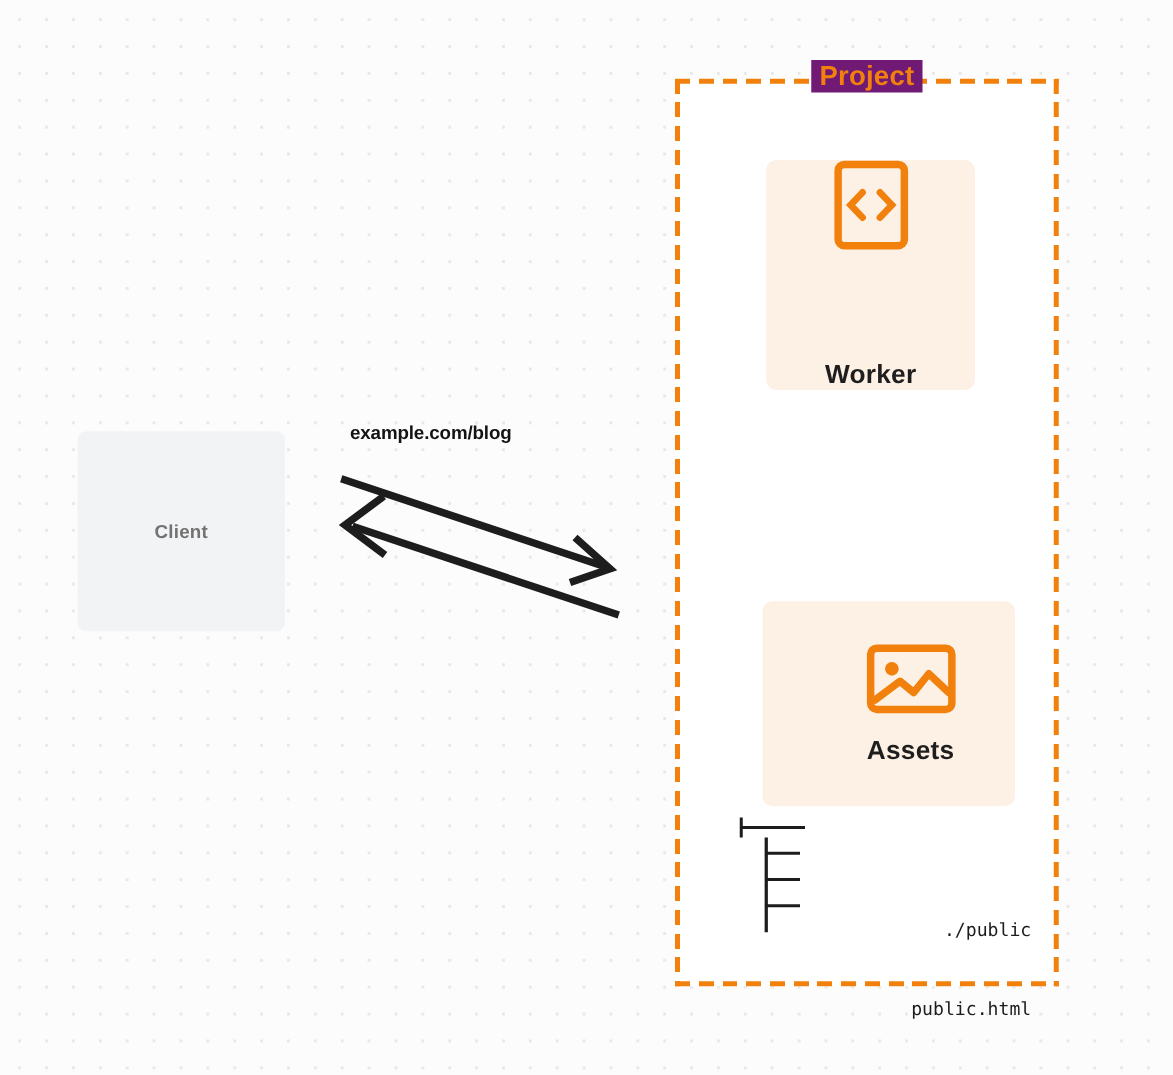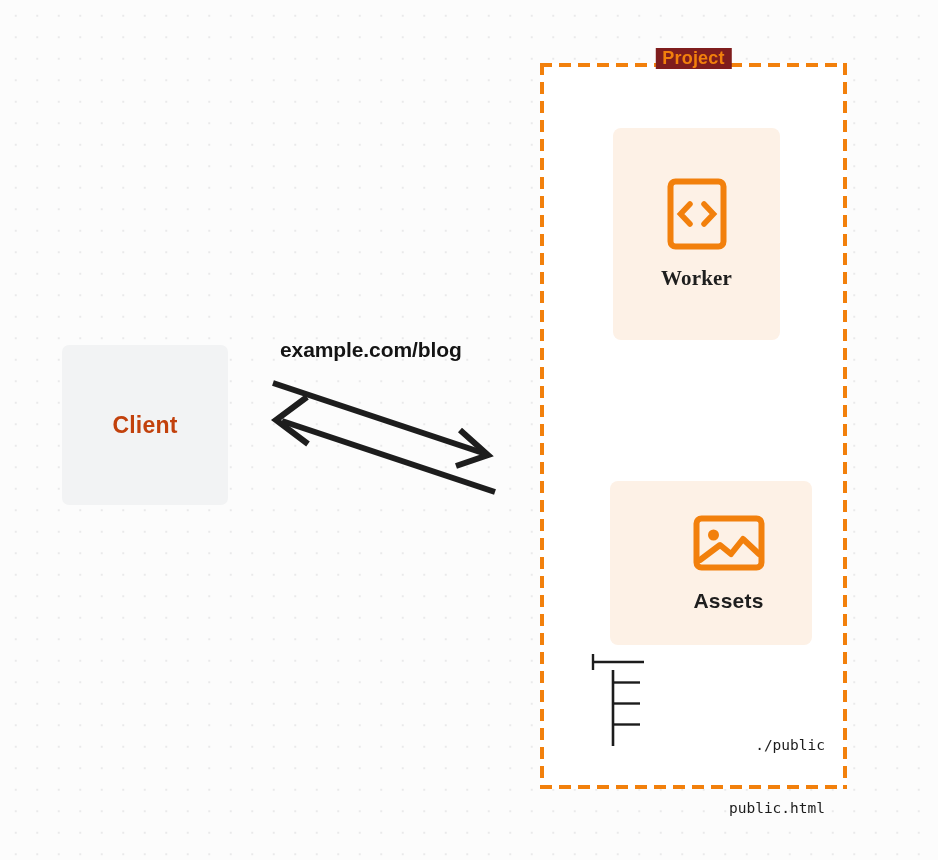--- a/index.html
+++ b/index.html
@@ -32,32 +32,32 @@
     top: 345px;
     width: 166px;
     height: 160px;
     background: #f2f3f4;
     border-radius: 7px;
     display: flex;
     align-items: center;
     justify-content: center;
   }
   #client-node .node-label {
-    font-size: 23px;
-    font-weight: bold;
-    color: #c2410c;
+    font-size: 15px;
+    font-weight: bold;
+    color: #737373;
     letter-spacing: 0.2px;
   }
 
   
   #request-label {
     position: absolute;
     left: 280px;
     top: 338px;
-    font-size: 21px;
+    font-size: 15px;
     font-weight: bold;
     color: #141414;
     letter-spacing: -0.1px;
     white-space: nowrap;
   }
 
   
   #arrows-svg {
     position: absolute;
     left: 250px;
@@ -89,45 +89,44 @@
   .dash-v {
     width: 4px;
     background-image: repeating-linear-gradient(to bottom,
       #f2800c 0px, #f2800c 12px, rgba(0,0,0,0) 12px, rgba(0,0,0,0) 19px);
   }
   #project-title {
     position: absolute;
     left: 50%;
     top: -15px;
     transform: translateX(-50%);
-    background: #7f1d1d;
+    background: #701a75;
     padding: 0 7px;
-    font-size: 18px;
+    font-size: 22px;
     font-weight: bold;
     color: #f2800c;
     letter-spacing: 0.2px;
     white-space: nowrap;
   }
 
   
   .inner-node {
     position: absolute;
     background: #fdf1e6;
     border-radius: 8px;
     display: flex;
     flex-direction: column;
     align-items: center;
   }
   #worker-node {
     left: 73px;
     top: 65px;
     width: 167px;
-    height: 212px;
-    justify-content: center;
-    font-family: Liberation Serif, serif;
+    height: 184px;
+    justify-content: space-between;
   }
   #assets-node {
     left: 70px;
     top: 418px;
     width: 167px;
     height: 164px;
     justify-content: center;
     padding-left: 35px;
   }
   .inner-node .node-icon {

